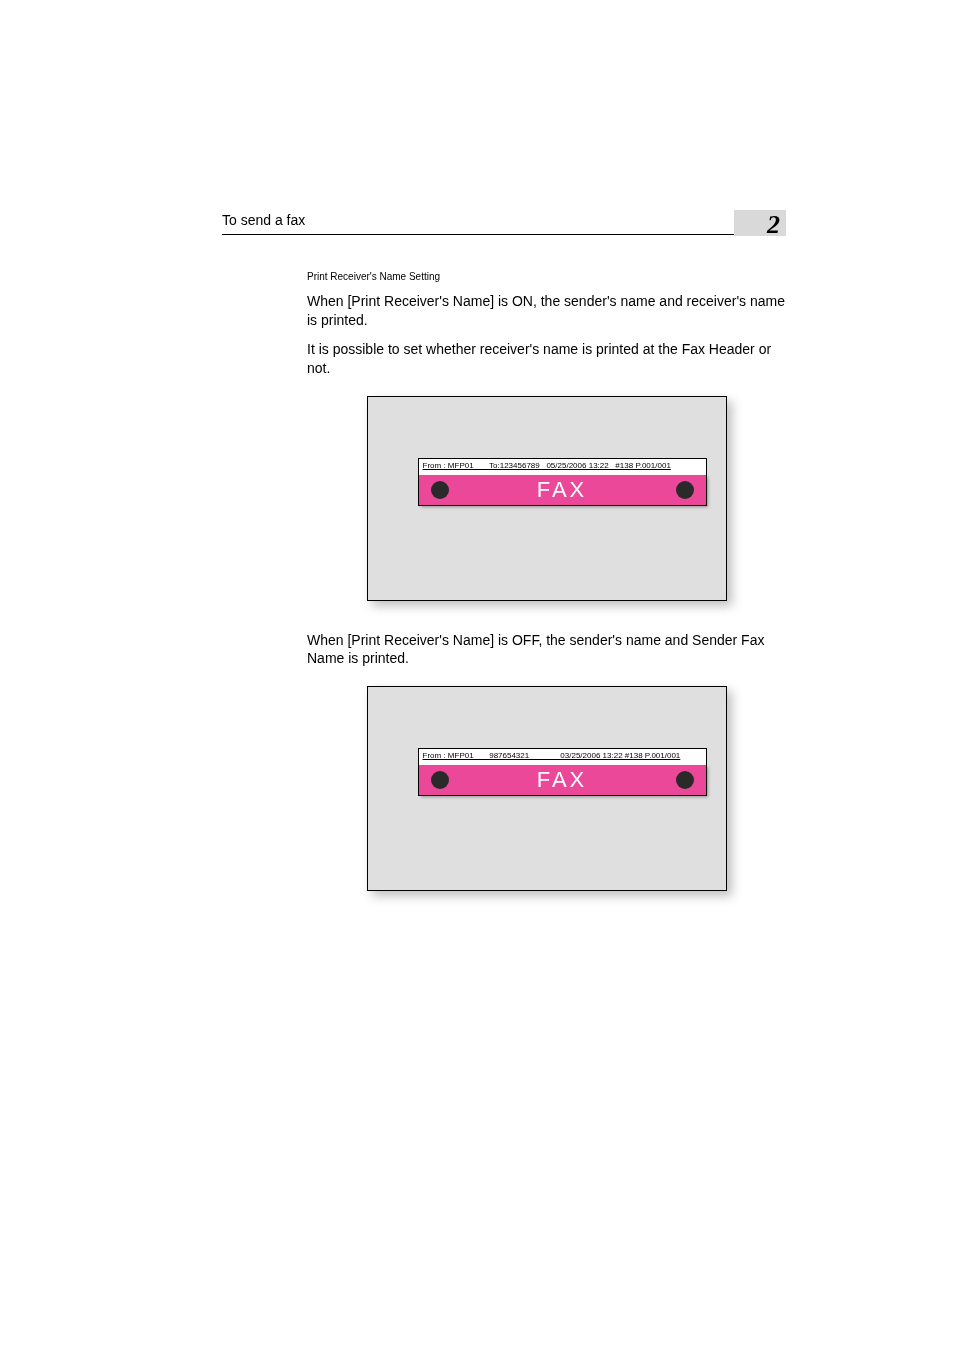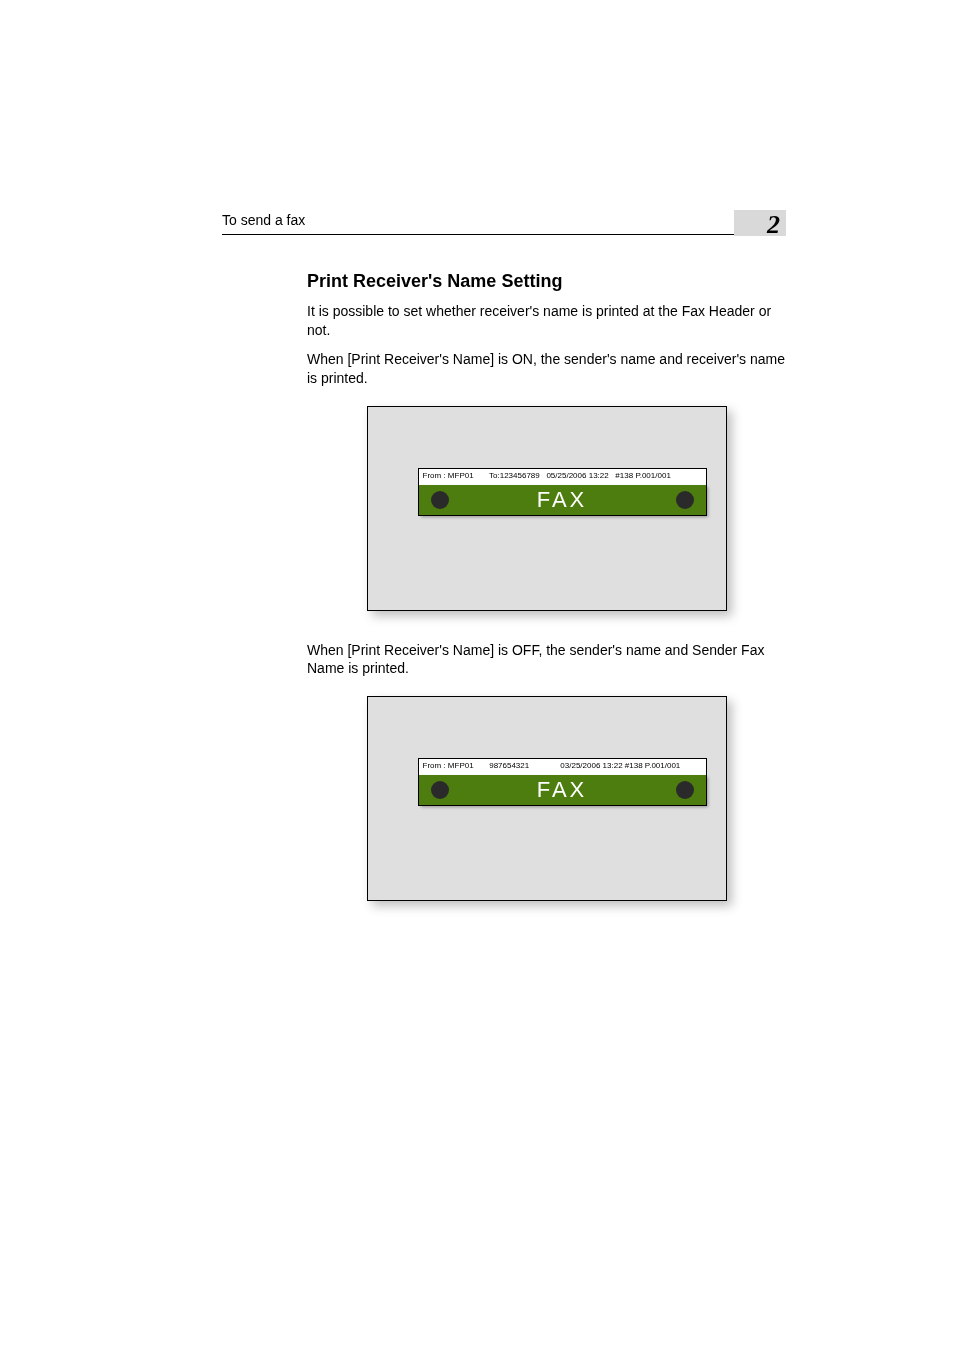--- a/index.html
+++ b/index.html
@@ -43,22 +43,22 @@
   }
   .chapter-badge span {
     font-size: 26px;
     font-weight: bold;
     font-style: italic;
   }
   .content {
     padding-left: 85px;
   }
   .section-title {
-    font-size: 18px;
-    font-weight: bold;
+    font-size: 10px;
+    font-weight: normal;
     margin: 0 0 10px 0;
   }
   .para {
     font-size: 14px;
     line-height: 1.35;
     margin: 0 0 10px 0;
   }
 
   .fax-figure {
     width: 360px;
@@ -75,34 +75,35 @@
   }
   .fax-page {
     position: absolute;
     left: 50px;
     top: 61px;
     width: 289px;
     height: 48px;
     background: #fff;
     border: 1px solid #000;
     box-sizing: border-box;
+    text-decoration: underline;
   }
   .fax-header-line {
     font-size: 8px;
     font-family: Arial, Helvetica, sans-serif;
     padding: 2px 4px 0 4px;
     white-space: pre;
   }
   .fax-band {
     position:absolute;
     left:0;
     right:0;
     bottom:0;
     height:30px;
-    background: #4d7c0f;
+    background: #ec4899;
     display:flex;
     align-items:center;
     justify-content:center;
     box-shadow: 2px 2px 3px rgba(0,0,0,0.35);
   }
   .fax-band .dot-left, .fax-band .dot-right {
     position:absolute;
     width:18px;
     height:18px;
     border-radius:50%;
@@ -144,23 +145,23 @@
     <div class="left">To send a fax</div>
     <div class="chapter-badge">
       <span>2</span>
     </div>
   </div>
 
   <div class="content">
 
     <p class="section-title">Print Receiver's Name Setting</p>
 
+    <p class="para">When [Print Receiver's Name] is ON, the sender's name and receiver's name is printed.</p>
+
     <p class="para">It is possible to set whether receiver's name is printed at the Fax Header or not.</p>
-
-    <p class="para">When [Print Receiver's Name] is ON, the sender's name and receiver's name is printed.</p>
 
     <div class="fax-figure">
       <div class="fax-outer">
         <div class="fax-page">
           <div class="fax-header-line">From : MFP01       To:123456789   05/25/2006 13:22   #138 P.001/001</div>
           <div class="fax-band">
             <div class="dot-left"></div>
             <div class="fax-label">FAX</div>
             <div class="dot-right"></div>
           </div>

